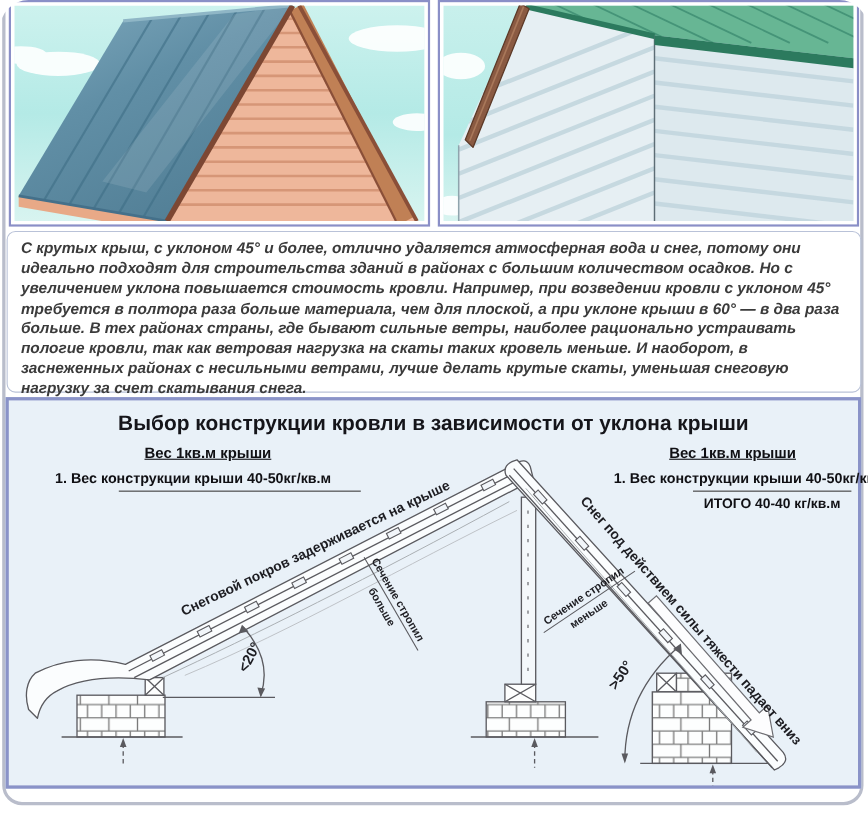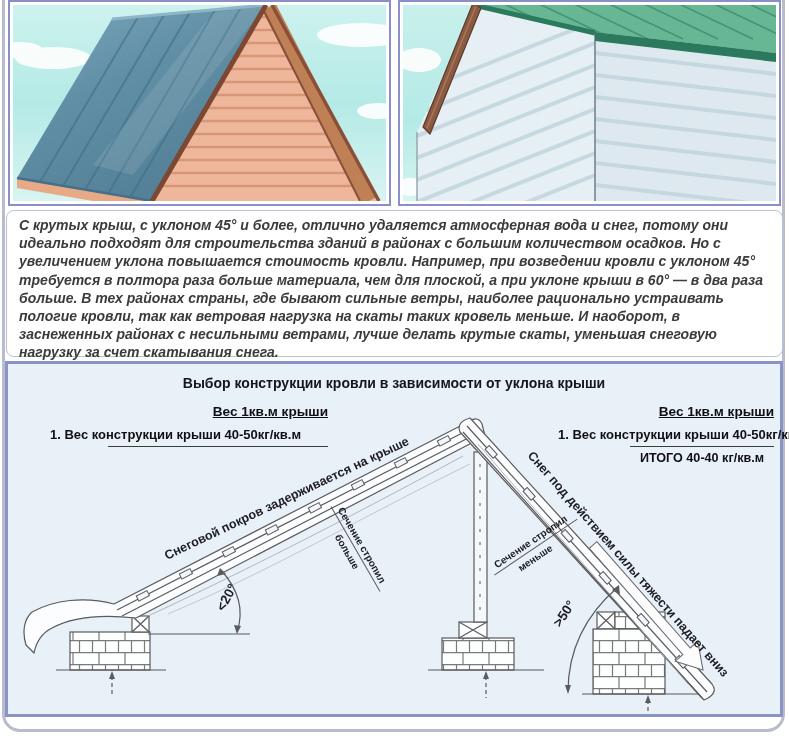--- a/index.html
+++ b/index.html
@@ -1,34 +1,34 @@
 <!DOCTYPE html>
 <html><head>
 <meta charset="utf-8">
 <style>
   html,body{margin:0;padding:0;background:#fff;}
   #stage{position:relative;width:789px;height:739px;background:#fff;overflow:hidden;
-         font-family:"Liberation Sans",sans-serif;}
+         font-family:"Liberation Sans",sans-serif;border-radius:26px;}
   .outer-frame{position:absolute;left:2px;top:-34px;width:777px;height:760px;
                border:3px solid #b9bdcb;border-radius:18px;background:transparent;}
   .img-panel{position:absolute;top:0;height:206px;width:383px;border:2px solid #8a8fc7;
              background:#fff;padding:3px;box-sizing:border-box;}
   .img-panel svg{display:block;width:373px;height:196px;}
   #panel-left{left:8px;}
   #panel-right{left:398px;}
   .intro-box{position:absolute;left:6px;top:210px;width:777px;height:147px;box-sizing:border-box;
              border:1px solid #b9c2d8;border-radius:8px;background:#fff;
              padding:5px 12px 4px 12px;
              font-style:italic;font-weight:700;font-size:14px;line-height:18.2px;color:#3b3b3b;}
   .diagram-panel{position:absolute;left:5px;top:361px;width:778px;height:356px;box-sizing:border-box;
                  border:3px solid #8a93c8;background:#e9f1f8;}
   .diagram-title{position:absolute;left:0;top:11px;width:100%;text-align:center;
-                 font-size:14px;font-weight:700;color:#15151a;}
+                 font-size:19px;font-weight:700;color:#15151a;}
   .spec{position:absolute;color:#101014;}
-  .spec h3{margin:0 0 7px 0;text-align:right;font-size:13.6px;font-weight:700;
+  .spec h3{margin:0 0 7px 0;text-align:center;font-size:13.6px;font-weight:700;
            text-decoration:underline;}
   .spec .item{font-size:13px;font-weight:700;line-height:17px;white-space:nowrap;}
   .spec .rule{border-top:1.6px solid #3c3c3c;margin:3px 0 4px 0;}
   .spec .total{font-size:12.6px;font-weight:700;text-align:right;padding-right:10px;white-space:nowrap;}
   #spec-left{left:42px;top:40px;width:278px;}
   #spec-left .rule{margin-left:58px;}
   #spec-right{left:550px;top:40px;width:216px;}
   #spec-right .rule{margin-left:72px;}
   .draw-svg{position:absolute;left:0;top:0;width:772px;height:350px;}
   .dlabel{font-weight:700;fill:#1d1d22;}

